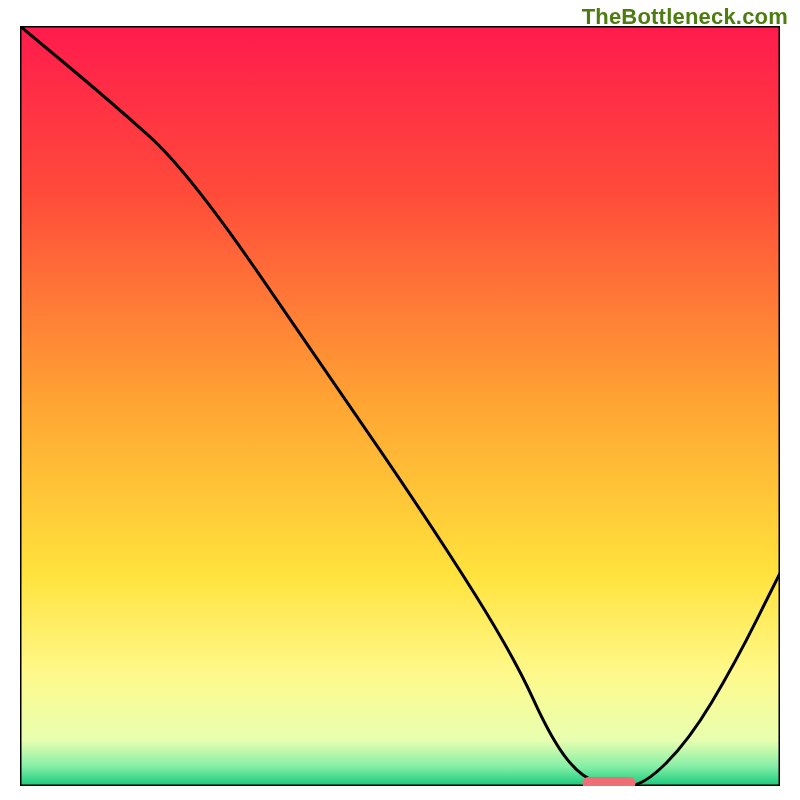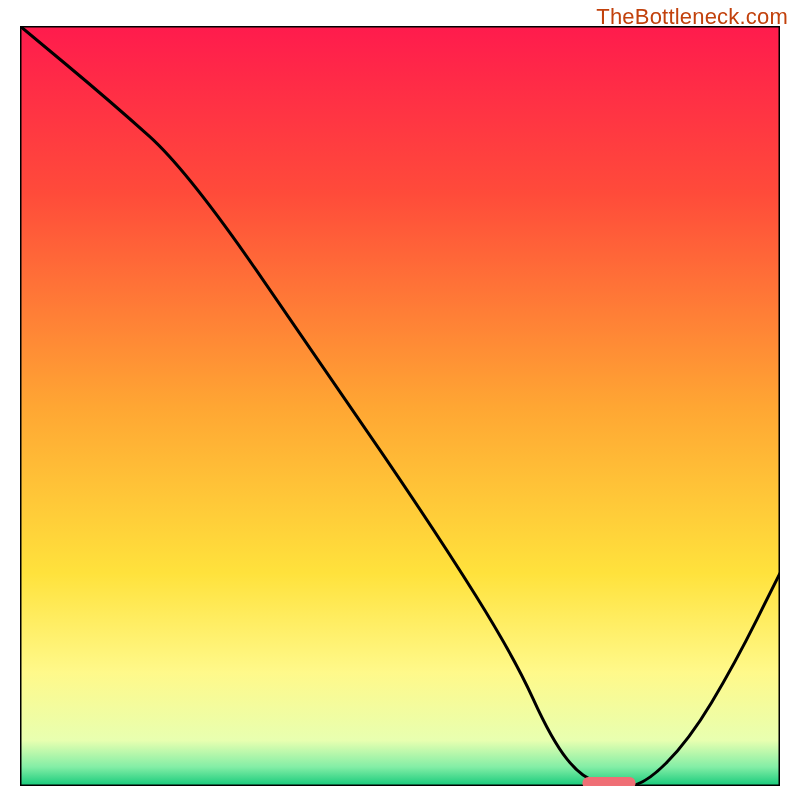--- a/index.html
+++ b/index.html
@@ -12,23 +12,23 @@
   }
   .container {
     position: relative;
     width: 800px;
     height: 800px;
   }
   .watermark {
     position: absolute;
     top: 4px;
     right: 12px;
-    color: #c2410c;
+    color: #4d7c0f;
     font-size: 22px;
-    font-weight: 400;
+    font-weight: 700;
     letter-spacing: 0.2px;
   }
   .plot {
     position: absolute;
     left: 20px;
     top: 26px;
     width: 760px;
     height: 760px;
   }
   svg {

